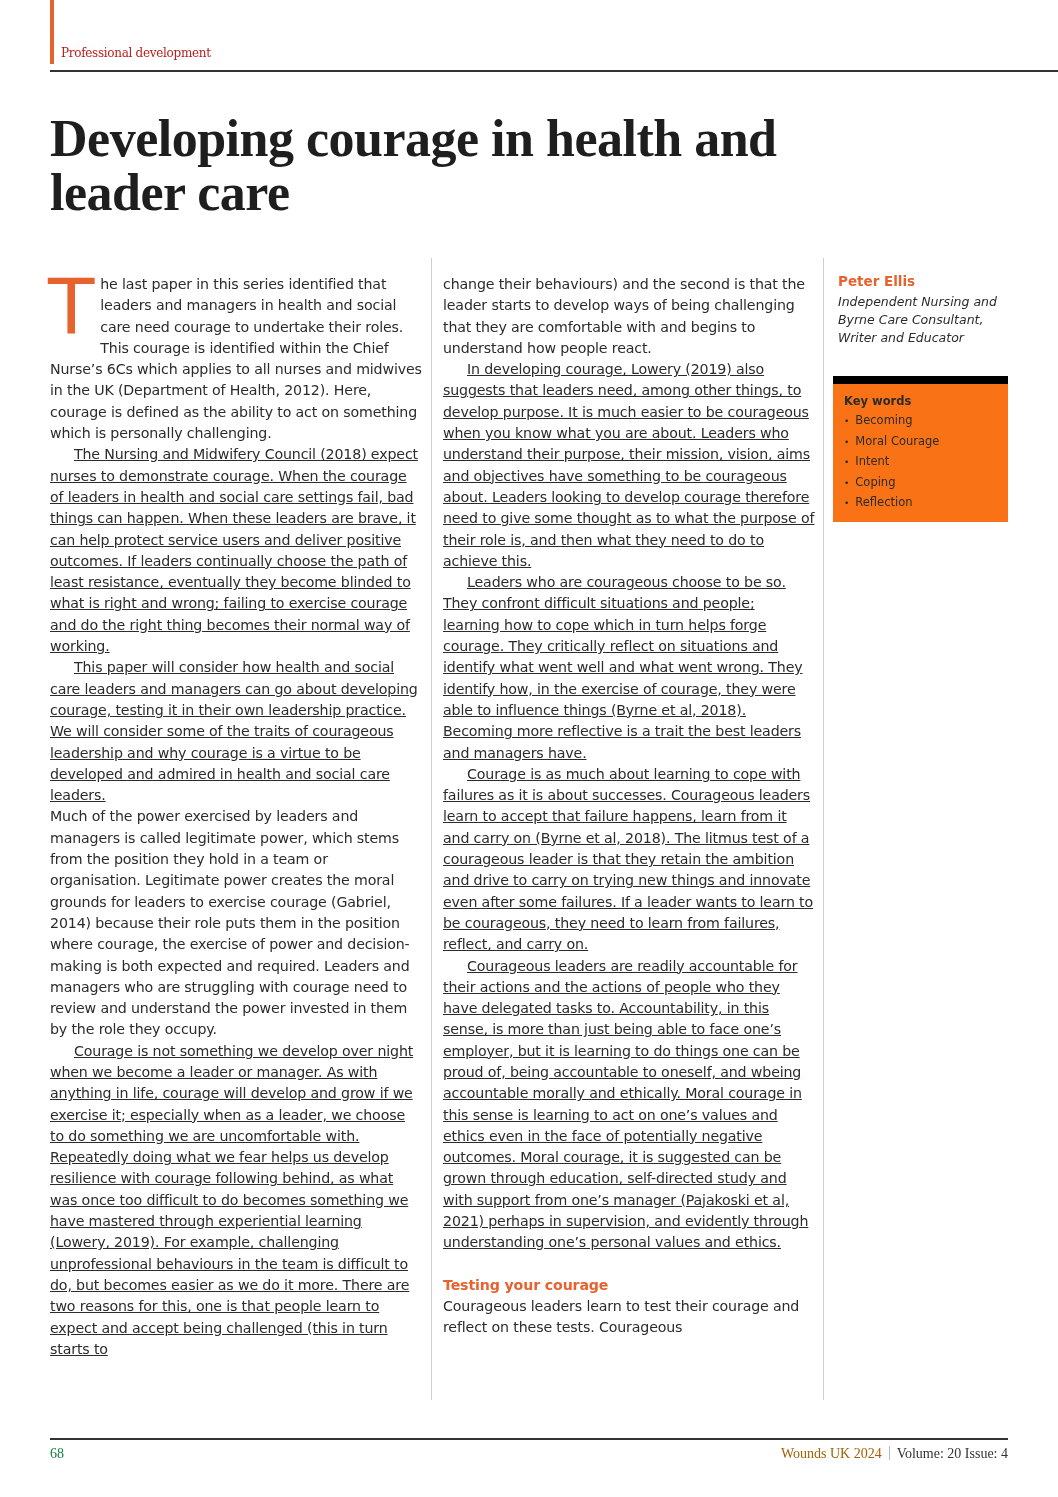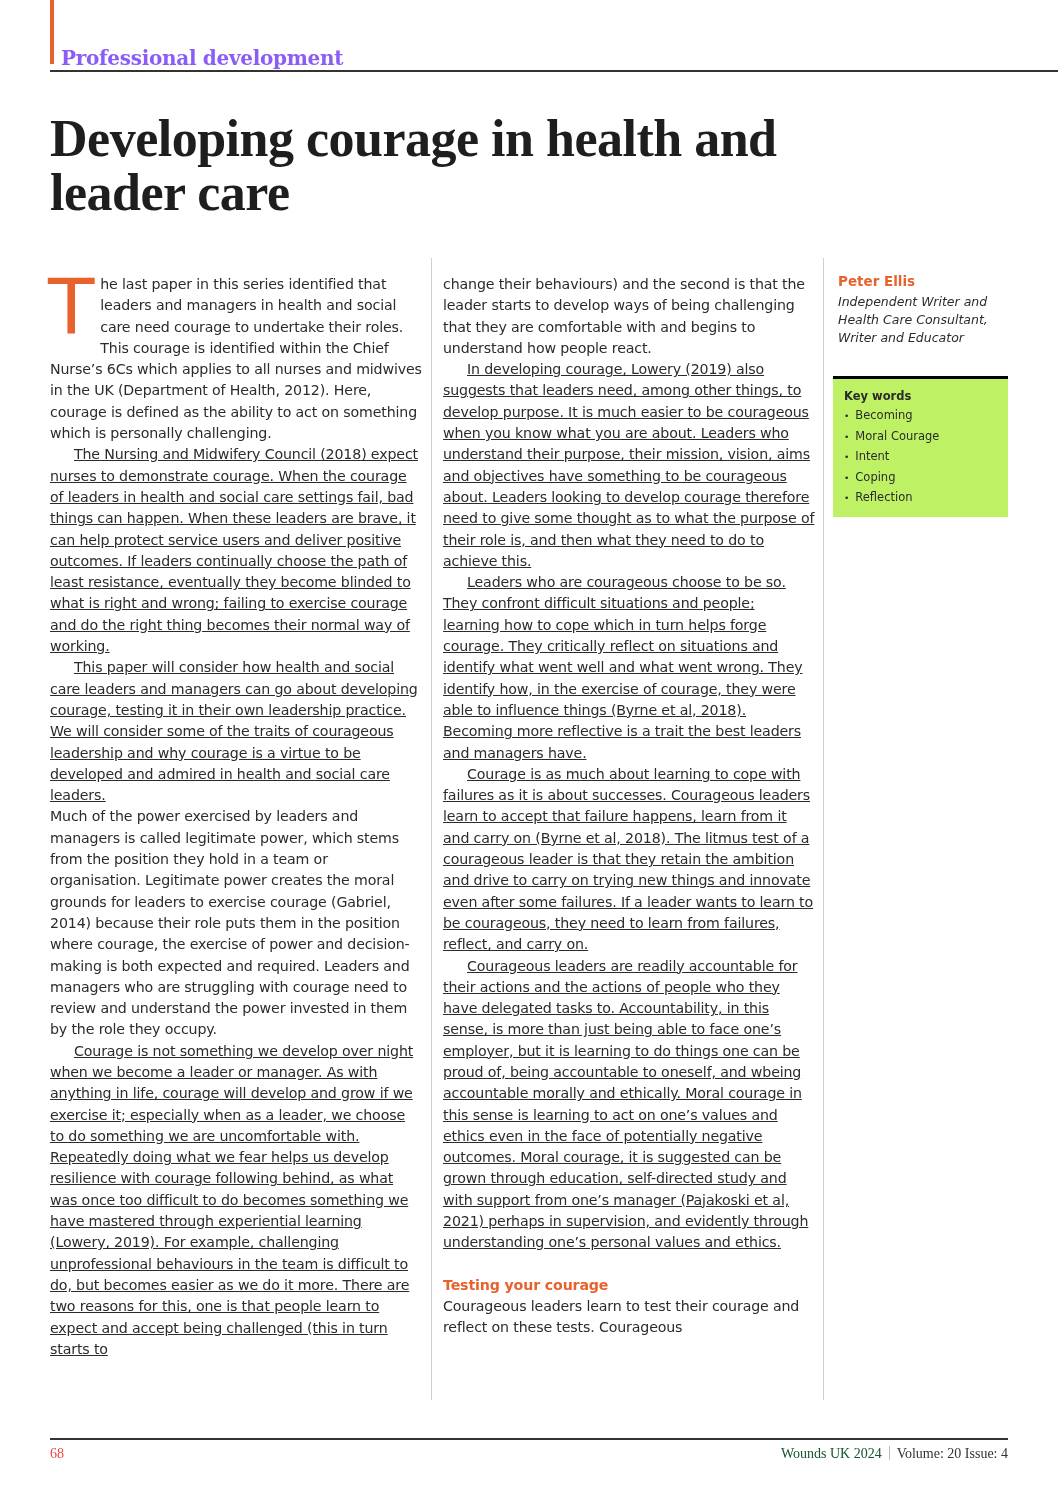--- a/index.html
+++ b/index.html
@@ -1,42 +1,42 @@
 <!DOCTYPE html>
 <html><head>
 <meta charset="utf-8">
 <style>
   html, body { margin: 0; padding: 0; background: #ffffff; }
   body { width: 1058px; height: 1497px; position: relative; overflow: hidden; font-family: "DejaVu Sans", sans-serif; color: #2b2b2b; }
   .accent-bar { position: absolute; left: 50px; top: 0; width: 4px; height: 64px; background: #e8622e; }
-  .section-label { position: absolute; left: 61px; top: 46px; font-family: "DejaVu Serif", serif; font-weight: bold; font-size: 20px; color: #8b5cf6; letter-spacing: -0.3px; }
+  .section-label { position: absolute; left: 61px; top: 46px; font-family: "DejaVu Serif", serif; font-weight: normal; font-size: 12px; color: #b91c1c; letter-spacing: -0.3px; }
   .top-rule { position: absolute; left: 50px; right: 0; top: 70px; height: 2px; background: #333; }
   .title { position: absolute; left: 50px; top: 112px; width: 760px; margin: 0; font-family: "Liberation Serif", serif; font-weight: bold; font-size: 52px; line-height: 54px; color: #1e1e1e; letter-spacing: -0.5px; }
   .col { position: absolute; top: 274px; font-size: 14.2px; line-height: 21.3px; color: #2b2b2b; letter-spacing: -0.15px; }
   .col1 { left: 50px; width: 372px; }
   .col2 { left: 443px; width: 372px; }
   .col p { margin: 0; }
   .col p.indent { text-indent: 24px; text-decoration: underline; }
   .dropcap { float: left; font-family: "DejaVu Sans", sans-serif; font-size: 76px; line-height: 60px; color: #e8622e; margin: 4px 6px 0 -2px; font-weight: normal; }
   .subhead { font-weight: bold; color: #e8622e; margin-top: 21px !important; font-size: 14.2px; }
   .colsep { position: absolute; top: 258px; height: 1142px; width: 1px; background: #cfcfcf; }
   .sep1 { left: 431px; }
   .sep2 { left: 823px; }
   .author { position: absolute; left: 838px; top: 272px; width: 180px; }
   .author-name { font-weight: bold; color: #e8622e; font-size: 13.5px; line-height: 18px; }
   .author-role { font-style: italic; font-size: 12.5px; line-height: 18px; color: #2b2b2b; margin-top: 3px; }
-  .keywords { position: absolute; left: 833px; top: 376px; width: 175px; height: 138px; background: #bef264; border-top: 3px solid #000000; }
+  .keywords { position: absolute; left: 833px; top: 376px; width: 175px; height: 138px; background: #f97316; border-top: 8px solid #000000; }
   .kw-title { font-weight: bold; font-size: 11.5px; margin: 10px 0 3px 11px; color: #2b2b2b; }
   .kw-list { list-style: none; margin: 0; padding: 0 0 0 11px; }
   .kw-list li { font-size: 11.5px; line-height: 19.5px; color: #2b2b2b; }
   .kw-list li::before { content: "\2022"; margin-right: 6px; font-size: 9px; }
   .bottom-rule { position: absolute; left: 50px; right: 50px; top: 1438px; height: 2px; background: #333; }
-  .page-num { position: absolute; left: 50px; top: 1446px; font-family: "Liberation Serif", serif; font-size: 14px; color: #ef4444; }
+  .page-num { position: absolute; left: 50px; top: 1446px; font-family: "Liberation Serif", serif; font-size: 14px; color: #15803d; }
   .footer-right { position: absolute; right: 50px; top: 1446px; font-family: "Liberation Serif", serif; font-size: 14px; color: #333; }
-  .journal { color: #14532d; }
+  .journal { color: #a16207; }
   .footer-sep { display: inline-block; width: 1px; height: 14px; background: #bbb; margin: 0 7px; vertical-align: -2px; }
 </style>
 </head>
 <body>
 
 <div class="accent-bar"></div>
 <div class="section-label">Professional development</div>
 <div class="top-rule"></div>
 
 <h1 class="title">Developing courage in health and leader care</h1>
@@ -57,21 +57,21 @@
   <p class="indent">In developing courage, Lowery (2019) also suggests that leaders need, among other things, to develop purpose. It is much easier to be courageous when you know what you are about.  Leaders who understand their purpose, their mission, vision, aims and objectives have something to be courageous about. Leaders looking to develop courage therefore need to give some thought as to what the purpose of their role is, and then what they need to do to achieve this.</p>
   <p class="indent">Leaders who are courageous choose to be so. They confront difficult situations and people; learning how to cope which in turn helps forge courage. They critically reflect on situations and identify what went well and what went wrong. They identify how, in the exercise of courage, they were able to influence things (Byrne et al, 2018). Becoming more reflective is a trait the best leaders and managers have.</p>
   <p class="indent">Courage is as much about learning to cope with failures as it is about successes. Courageous leaders learn to accept that failure happens, learn from it and carry on (Byrne et al, 2018).  The litmus test of a courageous leader is that they retain the ambition and drive to carry on trying new things and innovate even after some failures.  If a leader wants to learn to be courageous, they need to learn from failures, reflect, and carry on.</p>
   <p class="indent">Courageous leaders are readily accountable for their actions and the actions of people who they have delegated tasks to.  Accountability, in this sense, is more than just being able to face one’s employer, but it is learning to do things one can be proud of, being accountable to oneself, and wbeing accountable morally and ethically. Moral courage in this sense is learning to act on one’s values and ethics even in the face of potentially negative outcomes.  Moral courage, it is suggested can be grown through education, self-directed study and with support from one’s manager (Pajakoski et al, 2021) perhaps in supervision, and evidently through understanding one’s personal values and ethics.</p>
   <p class="subhead">Testing your courage</p>
   <p>Courageous leaders learn to test their courage and reflect on these tests. Courageous</p>
 </div>
 
 <div class="author">
   <div class="author-name">Peter Ellis</div>
-  <div class="author-role">Independent Writer and Health Care Consultant, Writer and Educator</div>
+  <div class="author-role">Independent Nursing and Byrne Care Consultant, Writer and Educator</div>
 </div>
 
 <div class="keywords">
   <div class="kw-title">Key words</div>
   <ul class="kw-list">
     <li>Becoming</li>
     <li>Moral Courage</li>
     <li>Intent</li>
     <li>Coping</li>
     <li>Reflection</li>

